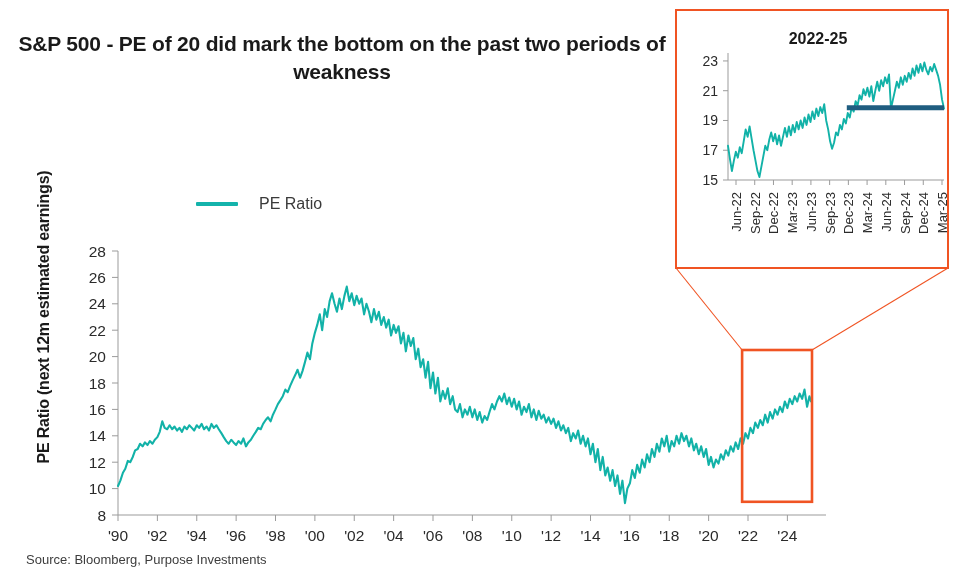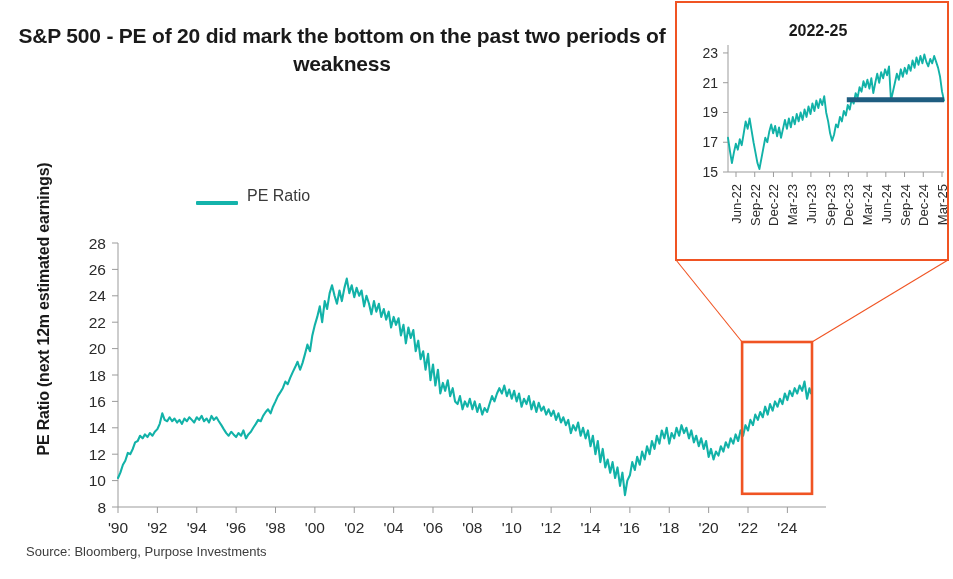--- a/index.html
+++ b/index.html
@@ -11,21 +11,21 @@
     width: 953px;
     height: 579px;
     position: relative;
     overflow: hidden;
     font-family: "Liberation Sans", sans-serif;
     color: #231f20;
   }
 
   #chart-root {
     position: absolute;
-    left: 0; top: 0;
+    left: 0; top: 8px;
     width: 953px;
     height: 563px;
   }
 
   .title {
     position: absolute;
     left: 18px;
     top: 22px;
     width: 648px;
     text-align: center;
@@ -48,22 +48,22 @@
     font-weight: bold;
     color: #1a1a1a;
     letter-spacing: -0.2px;
   }
 
   .legend {
     position: absolute;
     left: 196px;
     top: 187px;
     display: flex;
-    align-items: flex-end;
-    gap: 9px;
+    align-items: center;
+    gap: 21px;
   }
   .legend-swatch {
     width: 42px;
     height: 4px;
     background: #14b3ab;
     border-radius: 1px;
   }
   .legend-label {
     font-size: 16px;
     color: #3a3a3a;

